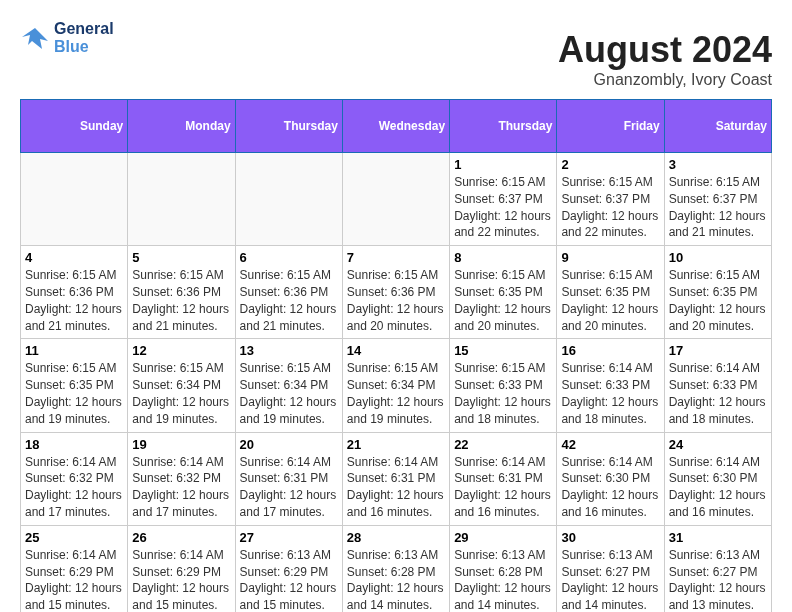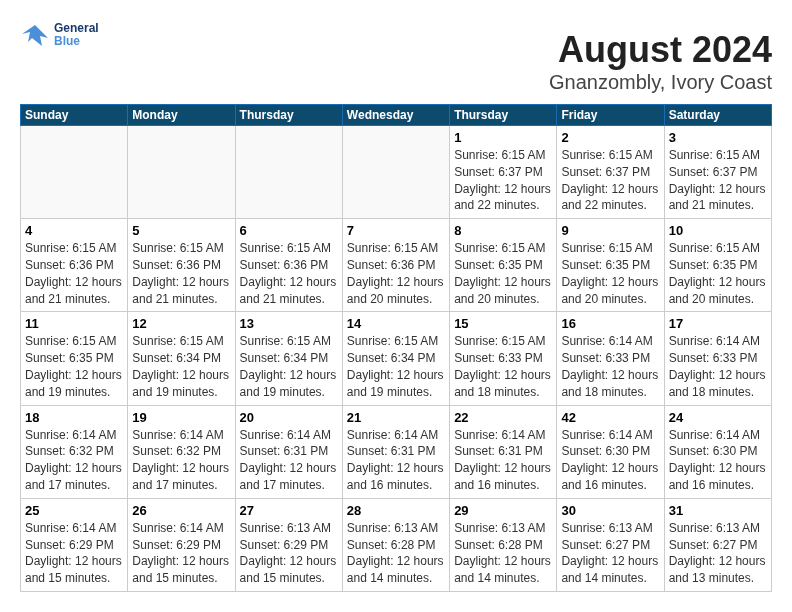--- a/index.html
+++ b/index.html
@@ -15,21 +15,21 @@
       justify-content: space-between;
       align-items: flex-start;
       margin-bottom: 10px;
     }
     .logo {
       display: flex;
       align-items: center;
       gap: 4px;
     }
     .logo-text {
-      font-size: 12px;
+      font-size: 16px;
       font-weight: bold;
       color: #1a3a6b;
       line-height: 1.1;
     }
     .logo-text span {
       color: #4a90d9;
       text-align: center;
     }
     .logo-bird {
       width: 30px;
@@ -38,33 +38,33 @@
     .title-block {
       text-align: right;
     }
     .month-title {
       font-size: 36px;
       font-weight: bold;
       color: #222;
       margin-top: 9px;
     }
     .location {
-      font-size: 20px;
+      font-size: 16px;
       color: #444;
     }
     .calendar {
       width: 100%;
       border-collapse: collapse;
       font-size: 11px;
     }
     .calendar th {
-      background: #0c4a6e;
+      background: #8b5cf6;
       color: #fff;
-      padding: 3px 4px;
-      text-align: left;
+      padding: 19px 4px;
+      text-align: right;
       font-size: 12px;
       border: 1px solid #1a6bb5;
     }
     .calendar td {
       border: 1px solid #ccc;
       vertical-align: top;
       padding: 4px;
       width: calc(100% / 7);
       min-height: 80px;
       background: #fff;

